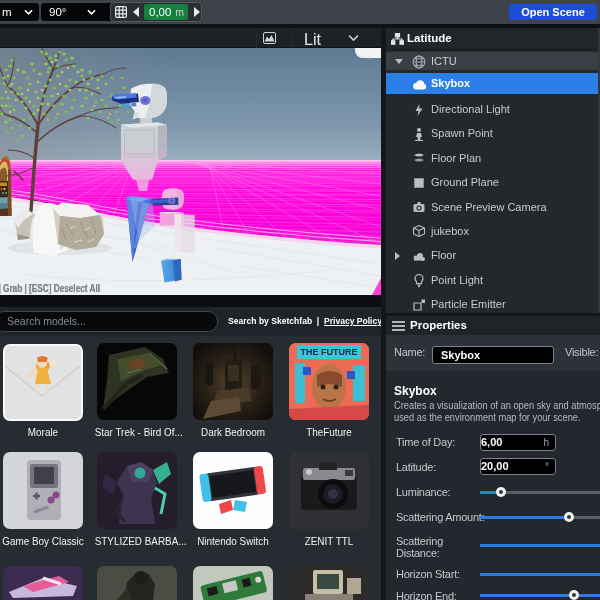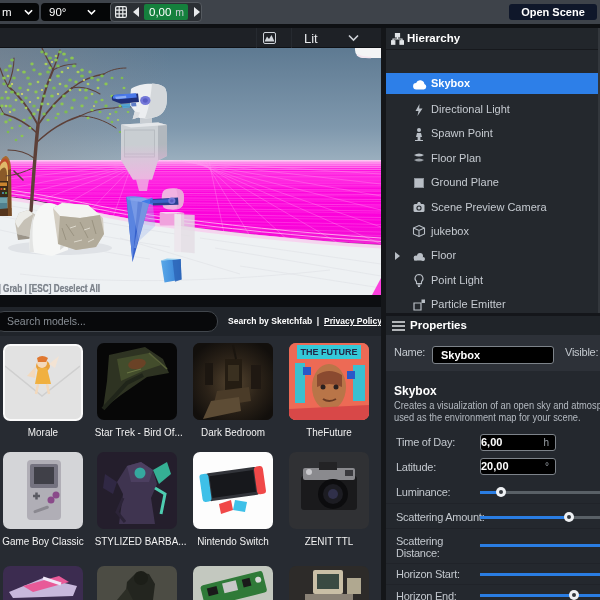--- a/index.html
+++ b/index.html
@@ -2,21 +2,21 @@
 <html><head><meta charset="utf-8"><style>
 html,body{margin:0;padding:0;width:600px;height:600px;overflow:hidden;background:#17191d;font-family:"Liberation Sans",sans-serif;}
 *{box-sizing:border-box;}
 .abs{position:absolute;}
 #root{position:relative;width:600px;height:600px;}
 
 #toolbar{left:0;top:0;width:600px;height:24px;background:#3e434a;}
 .dd{position:absolute;top:3px;height:18px;background:#050607;border-radius:4px;color:#fff;font-size:11.5px;line-height:18px;}
 .chev{position:absolute;width:9px;height:9px;}
 .grp{position:absolute;left:110px;top:2px;width:92px;height:20px;background:#2b2f34;border:1px solid #54595f;border-radius:4px;}
-#openscene{position:absolute;left:509px;top:4px;width:88px;height:16px;background:#0f172a;border-radius:3px;color:#fff;font-weight:bold;font-size:11px;line-height:16px;text-align:center;}
+#openscene{position:absolute;left:509px;top:4px;width:88px;height:16px;background:#1d4ed8;border-radius:3px;color:#fff;font-weight:bold;font-size:11px;line-height:16px;text-align:center;}
 #darkstrip{left:0;top:24px;width:600px;height:4px;background:#0e1013;}
 
 #vp{left:0;top:28px;width:381px;height:267px;overflow:hidden;}
 #vphead{left:0;top:0;width:381px;height:20px;background:#1e2126;border-bottom:1px solid #101216;}
 #scene{left:0;top:20px;width:381px;height:247px;}
 #vpborder{left:381px;top:28px;width:5px;height:572px;background:#141619;}
 
 #rpanel{left:386px;top:28px;width:214px;height:572px;background:#24282d;}
 .hrow{position:absolute;left:0;width:214px;height:20px;color:#c6cbd1;font-size:11px;}
 .hrow .txt{position:absolute;left:45px;top:3.5px;}
@@ -409,41 +409,52 @@
   <div class="abs" id="vphead"></div>
 </div>
 
 <div class="abs" style="left:0;top:28px;width:381px;height:20px;background:#1e2126;border-bottom:1px solid #0f1115;">
   <div style="position:absolute;left:256px;top:0;width:1px;height:20px;background:#262a30;"></div>
   <svg style="position:absolute;left:263px;top:4px;" width="13" height="12" viewBox="0 0 13 12">
     <rect x="0.5" y="0.5" width="12" height="11" rx="1.5" fill="none" stroke="#cfd3d8" stroke-width="1"></rect>
     <path d="M1.5,9.5 L4,4.5 L6,7 L8.5,3 L11.5,9.5 Z" fill="#cfd3d8"></path>
   </svg>
   <div style="position:absolute;left:291px;top:0;width:1px;height:20px;background:#262a30;"></div>
-  <div style="position:absolute;left:304px;top:3px;color:#e8eaec;font-size:13px;">Lit</div>
+  <div style="position:absolute;left:304px;top:3px;color:#e8eaec;font-size:16px;">Lit</div>
   <svg style="position:absolute;left:348px;top:6px;" width="11" height="8" viewBox="0 0 11 8">
         <path d="M1,1.5 L5.5,6 L10,1.5" stroke="#cfd3d8" stroke-width="1.6" fill="none"></path>
       </svg>
 </div>
 
 <div class="abs" id="vpborder"></div>
 <div class="abs" id="rpanel">
 
   <div style="position:absolute;left:0;top:0;width:214px;height:22px;background:#22262b;border-bottom:1px solid #17191d;">
     <svg style="position:absolute;left:5px;top:5px;" width="13" height="12" viewBox="0 0 13 12">
       <g stroke="#e2e5e8" stroke-width="1.2" fill="#e2e5e8">
         <rect x="4.5" y="0.5" width="4" height="3.4"></rect>
         <rect x="0.2" y="7.8" width="3.6" height="3.4"></rect>
             <rect x="9" y="7.8" width="3.6" height="3.4"></rect>
         <path d="M6.5,4 L6.5,6 M2,8 L2,6 L11,6 L11,8" fill="none"></path>
       </g>
     </svg>
-    <div style="position:absolute;left:21px;top:4px;color:#fff;font-weight:bold;font-size:11.5px;">Hierarchy</div>
-  </div>
-
+    <div style="position:absolute;left:21px;top:4px;color:#fff;font-weight:bold;font-size:11.5px;">Latitude</div>
+  </div>
+
+  <div class="hrow" style="top:23.5px;height:18.5px;background:#3a3f46;">
+    <div class="caret" style="border-left:4px solid transparent;border-right:4px solid transparent;border-top:5px solid #b9bfc6;top:7.5px;"></div>
+    <svg class="ic" style="left:26px;top:3px;" width="13" height="13" viewBox="0 0 13 13">
+      <g stroke="#a6acb4" stroke-width="1" fill="none">
+        <circle cx="6.5" cy="6.5" r="5.5"></circle>
+            <ellipse cx="6.5" cy="6.5" rx="2.6" ry="5.5"></ellipse>
+        <path d="M1,6.5 H12 M1.8,3.5 H11.2 M1.8,9.5 H11.2"></path>
+      </g>
+    </svg>
+    <div class="txt" style="color:#ccd0d5;">ICTU</div>
+  </div>
 
   <div class="hrow" style="top:45px;height:20.5px;background:#2d7fe8;color:#fff;">
     <svg class="ic" style="left:27px;top:4.5px;" width="14" height="10" viewBox="0 0 14 10">
       <path d="M3.5,9.5 a3.2,3.2 0 0 1 -0.4,-6.4 a4.3,4.3 0 0 1 8.3,1 a2.8,2.8 0 0 1 -0.6,5.4 Z" fill="#fff"></path>
     </svg>
     <div class="txt" style="font-weight:bold;">Skybox</div>
   </div>
   <div class="hrow" style="top:71.5px;">
         <svg class="ic" viewBox="0 0 14 14" width="14" height="14">
           <path d="M7.5,1 L3.5,8 H6.5 L5.5,13 L10.5,5.5 H7.2 Z" fill="#b9bfc6"></path>

